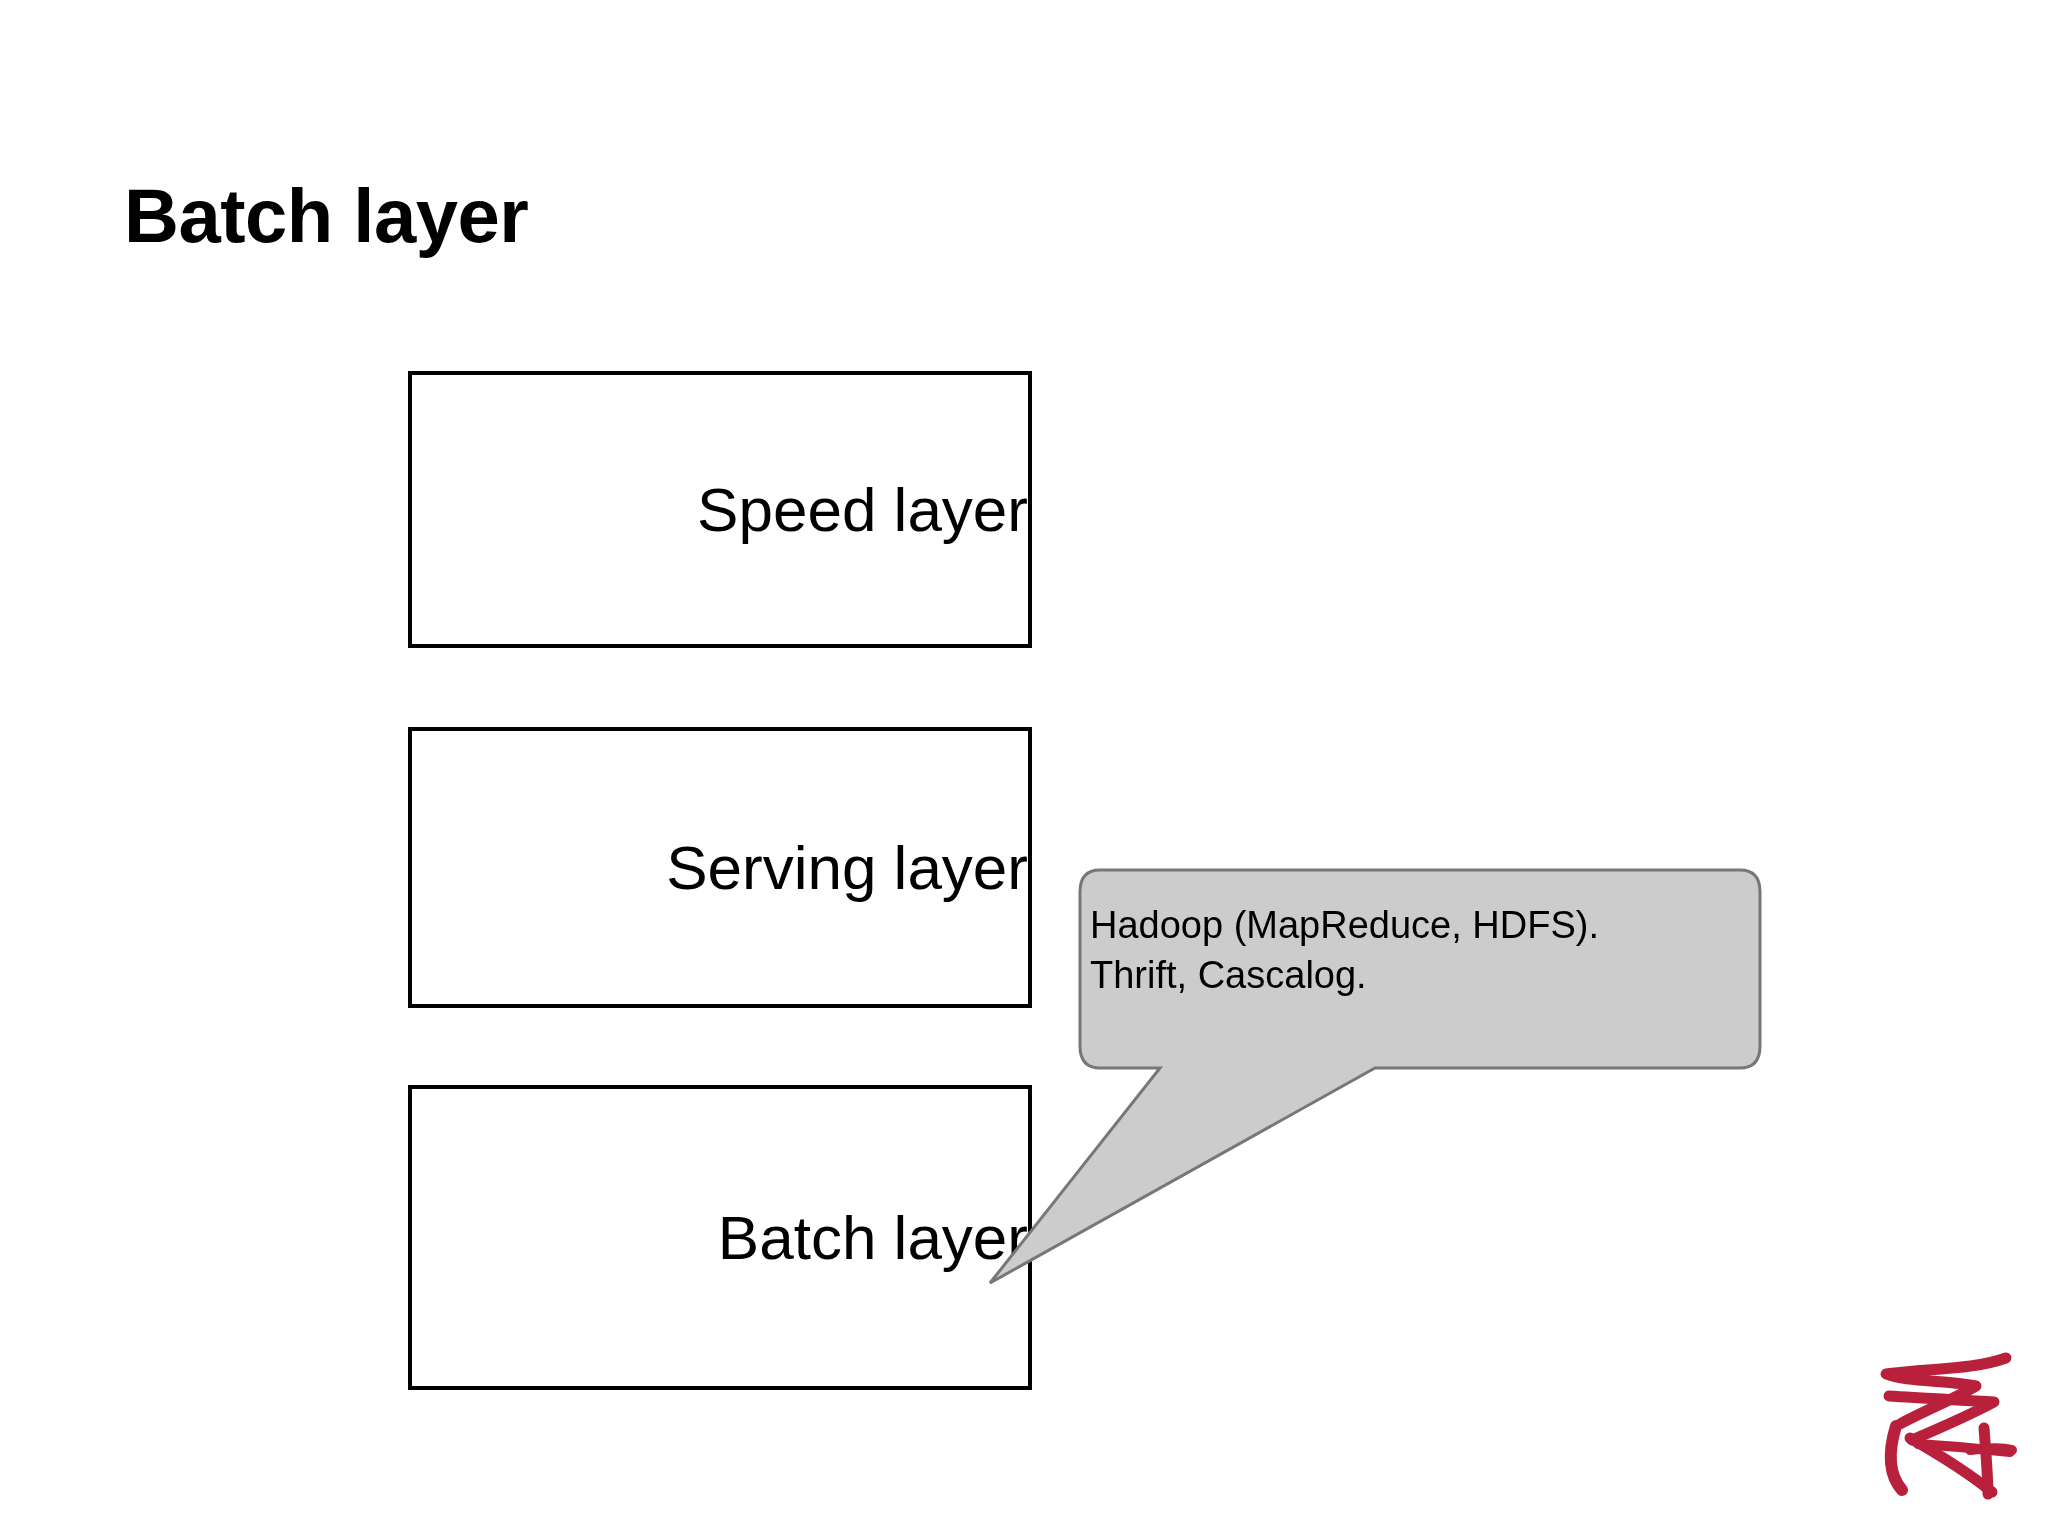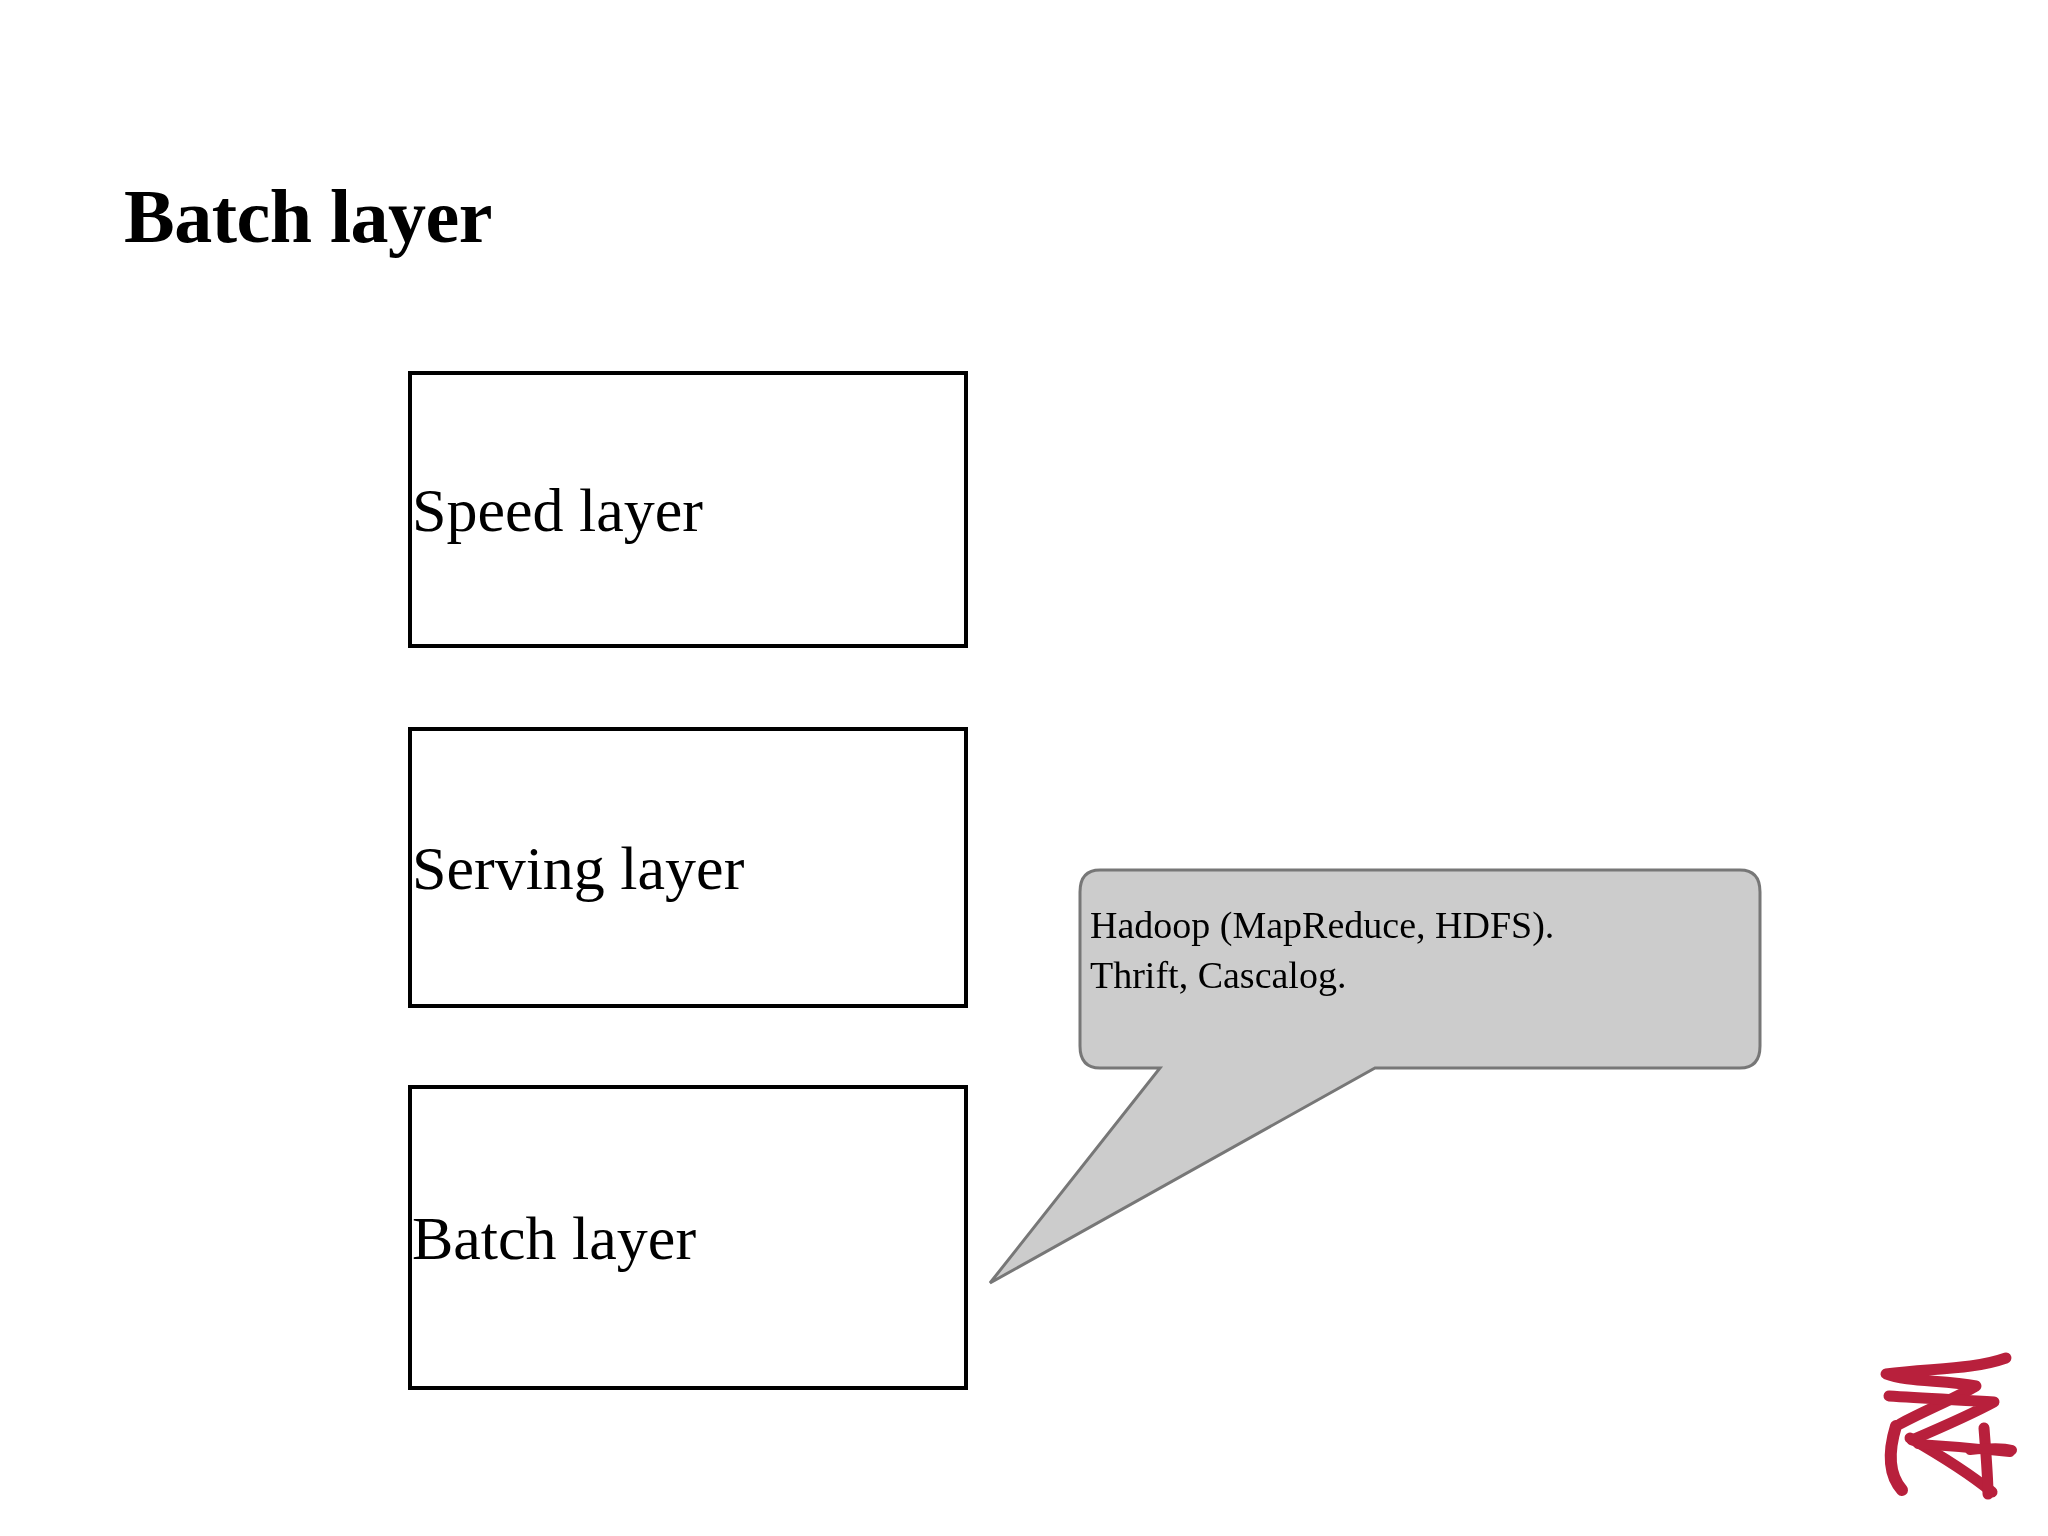--- a/index.html
+++ b/index.html
@@ -29,27 +29,27 @@
     color: #000000;
     letter-spacing: -0.5px;
     line-height: 1;
     white-space: nowrap;
   }
 
   
   .layer-box {
     position: absolute;
     left: 408px;
-    width: 560px;
+    width: 624px;
     box-sizing: border-box;
     border: 4px solid #000000;
     background: #ffffff;
     display: flex;
     align-items: center;
-    justify-content: flex-start;
+    justify-content: flex-end;
   }
   .layer-box-label {
     font-size: 62px;
     font-weight: normal;
     color: #000000;
     line-height: 1;
     white-space: nowrap;
   }
   #box-speed   { top: 371px;  height: 277px; }
   #box-serving { top: 727px;  height: 281px; }
@@ -89,21 +89,21 @@
     left: 1872px;
     top: 1352px;
     width: 175px;
     height: 180px;
   }
   #signature svg { display: block; width: 175px; height: 180px; overflow: visible; }
 </style>
 </head>
 <body>
 
-<div id="slide" style="background: rgb(255, 255, 255); font-family: Liberation Serif, serif;">
+<div id="slide" style="background: rgb(255, 255, 255);">
 
   <div class="slide-title">Batch layer</div>
 
   <div class="layer-box" id="box-speed" style="border-color: rgb(0, 0, 0); background: rgb(255, 255, 255);">
     <span class="layer-box-label">Speed layer</span>
   </div>
 
   <div class="layer-box" id="box-serving" style="border-color: rgb(0, 0, 0); background: rgb(255, 255, 255);">
     <span class="layer-box-label">Serving layer</span>
   </div>

